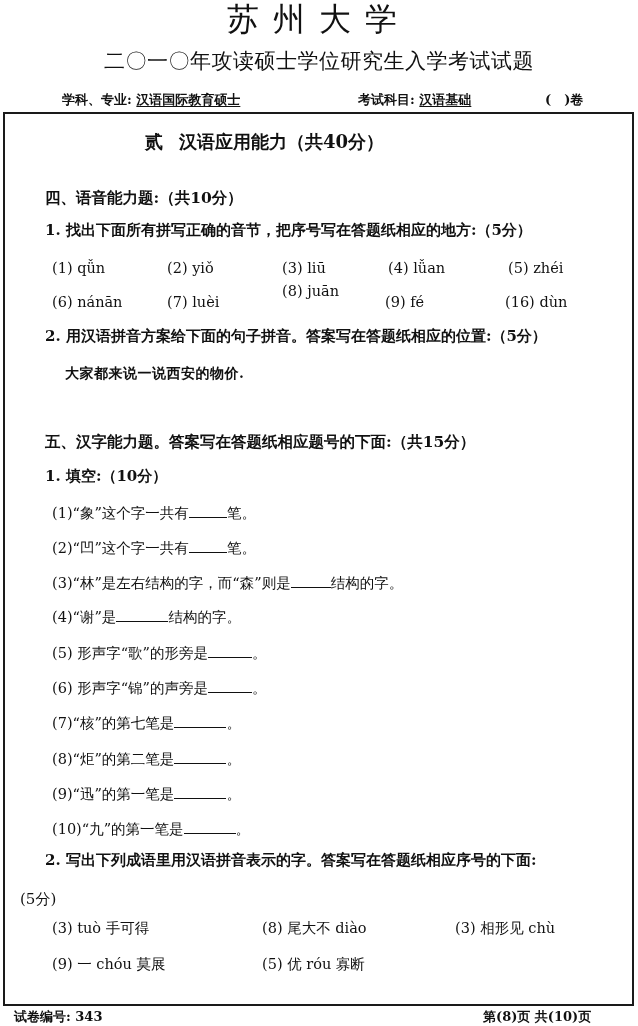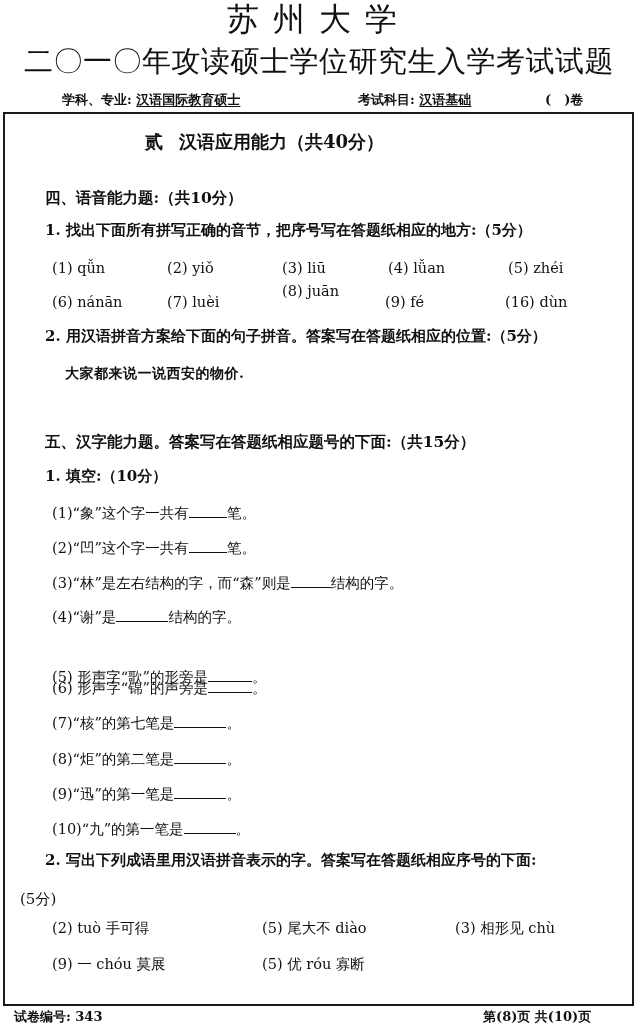--- a/index.html
+++ b/index.html
@@ -9,21 +9,21 @@
       color: #111111;
     }
     .abs { position: absolute; white-space: nowrap; }
     .title {
       left: 0; width: 638px; top: 0; text-align: center;
       font-size: 32px; letter-spacing: 14px; line-height: 38px;
       font-family: "DejaVu Sans", "Liberation Sans", sans-serif; font-weight: normal;
     }
     .subtitle {
       left: 0; width: 638px; top: 44px; text-align: center;
-      font-size: 29px; line-height: 34px; letter-spacing: 0.5px;
+      font-size: 21px; line-height: 34px; letter-spacing: 0.5px;
       font-family: "DejaVu Sans", "Liberation Sans", sans-serif;
     }
     .info { top: 91px; font-size: 13px; font-weight: bold; line-height: 18px; }
     .info .u { text-decoration: underline; text-underline-offset: 2px; }
     .box {
       position: absolute; left: 3px; top: 112px; width: 627px; height: 890px;
       border: 2px solid #1a1a1a; border-top-width: 2px;
     }
     .section-title {
       left: 145px; top: 129px; font-size: 18px; font-weight: bold; line-height: 26px;
@@ -80,33 +80,33 @@
 <div class="abs sentence" style="left:65px; top:362px;">大家都来说一说西安的物价.</div>
 
 <div class="abs h" style="left:45px; top:431px;">五、汉字能力题。答案写在答题纸相应题号的下面:（共15分）</div>
 <div class="abs q" style="left:45px; top:465px;">1. 填空:（10分）</div>
 
 <div>
   <div class="abs item" style="left:52px; top:502px;"><span>(1)“象”这个字一共有</span><span class="blank" style="width:38px;"></span><span>笔。</span></div>
   <div class="abs item" style="left:52px; top:537px;"><span>(2)“凹”这个字一共有</span><span class="blank" style="width:38px;"></span><span>笔。</span></div>
   <div class="abs item" style="left:52px; top:572px;"><span>(3)“林”是左右结构的字，而“森”则是</span><span class="blank" style="width:40px;"></span><span>结构的字。</span></div>
   <div class="abs item" style="left:52px; top:606px;"><span>(4)“谢”是</span><span class="blank" style="width:52px;"></span><span>结构的字。</span></div>
-  <div class="abs item" style="left:52px; top:642px;margin-top:24px;"><span>(5) 形声字“歌”的形旁是</span><span class="blank" style="width:44px;"></span><span>。</span></div>
+  <div class="abs item" style="left:52px; top:642px;"><span>(5) 形声字“歌”的形旁是</span><span class="blank" style="width:44px;"></span><span>。</span></div>
   <div class="abs item" style="left:52px; top:677px;"><span>(6) 形声字“锦”的声旁是</span><span class="blank" style="width:44px;"></span><span>。</span></div>
   <div class="abs item" style="left:52px; top:712px;"><span>(7)“核”的第七笔是</span><span class="blank" style="width:52px;"></span><span>。</span></div>
   <div class="abs item" style="left:52px; top:748px;"><span>(8)“炬”的第二笔是</span><span class="blank" style="width:52px;"></span><span>。</span></div>
   <div class="abs item" style="left:52px; top:783px;"><span>(9)“迅”的第一笔是</span><span class="blank" style="width:52px;"></span><span>。</span></div>
   <div class="abs item" style="left:52px; top:818px;"><span>(10)“九”的第一笔是</span><span class="blank" style="width:52px;"></span><span>。</span></div>
 </div>
 
 <div class="abs q" style="left:45px; top:849px;">2. 写出下列成语里用汉语拼音表示的字。答案写在答题纸相应序号的下面:</div>
 <div class="abs q" style="left:20px; top:882px; font-weight:normal;margin-top:6px;">(5分)</div>
 
 <div>
-  <div class="abs item" style="left:52px; top:917px;">(2) tuò 手可得</div>
-  <div class="abs item" style="left:262px; top:917px;">(5) 尾大不 diào</div>
+  <div class="abs item" style="left:52px; top:917px;">(3) tuò 手可得</div>
+  <div class="abs item" style="left:262px; top:917px;">(8) 尾大不 diào</div>
   <div class="abs item" style="left:455px; top:917px;">(3) 相形见 chù</div>
   <div class="abs item" style="left:52px; top:953px;">(9) 一 chóu 莫展</div>
   <div class="abs item" style="left:262px; top:953px;">(5) 优 róu 寡断</div>
 </div>
 
 <div class="abs footer" style="left:14px;">试卷编号: 343</div>
 <div class="abs footer" style="left:455px;margin-left:28px;">第(8)页 共(10)页</div>
 
 </body></html>

